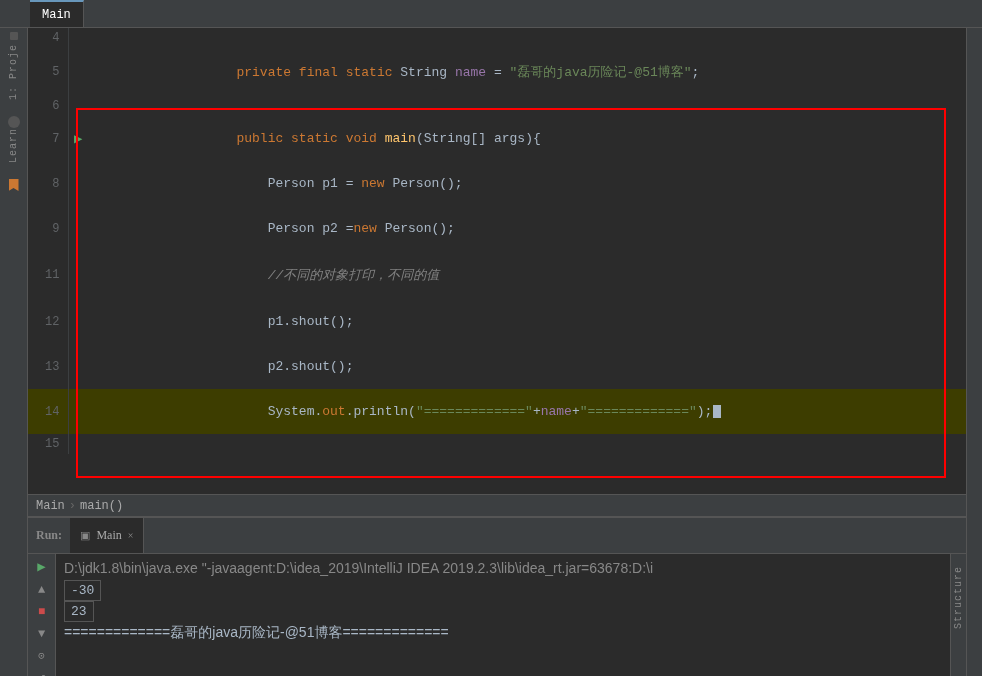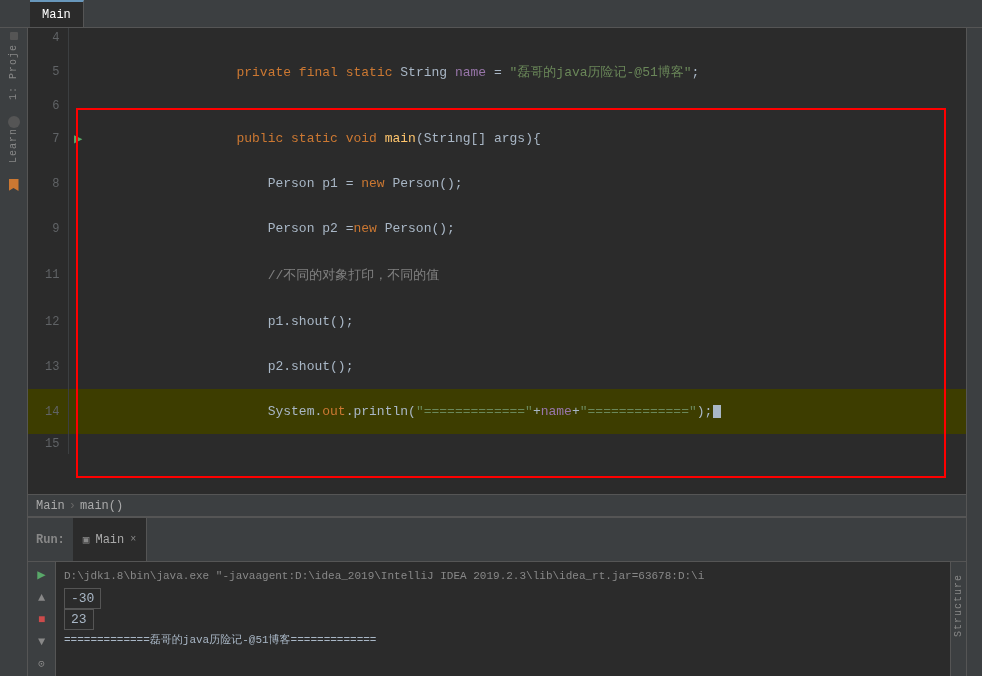--- a/index.html
+++ b/index.html
@@ -119,21 +119,21 @@
       vertical-align: middle;
       color: #a9b7c6;
       font-size: 13px;
     }
 
     
     .kw { color: #cc7832; font-weight: normal; }
     .str { color: #6a8759; }
     .num { color: #6897bb; }
     .mth { color: #ffc66d; }
-    .cmt { color: #808080; }
+    .cmt { color: #808080; font-style: italic; }
     .var-name { color: #9876aa; }
     .out-kw { color: #cc7832; }
     .field { color: #9876aa; }
 
     
     .red-box {
       position: absolute;
       border: 2px solid #ff0000;
       pointer-events: none;
       top: 80px;
@@ -163,23 +163,24 @@
       background: #2b2b2b;
       border-top: 2px solid #555;
       display: flex;
       flex-direction: column;
     }
 
     .run-tab-bar {
       background: #3c3f41;
       display: flex;
       align-items: center;
-      height: 44px;
+      height: 36px;
       padding-left: 0;
       border-bottom: 1px solid #555;
+      font-family: Liberation Serif, serif;
     }
 
     .run-label {
       color: #888;
       font-size: 12px;
       padding: 0 8px;
       font-weight: bold;
     }
 
     .run-tab {
@@ -218,22 +219,22 @@
     }
 
     .run-output {
       flex: 1;
       padding: 4px 8px;
       overflow: auto;
       background: #2b2b2b;
     }
 
     .run-output-line {
-      font-family: Liberation Mono, monospace;
-      font-size: 11px;
+      font-family: Liberation Sans, sans-serif;
+      font-size: 14px;
       color: #a9b7c6;
       line-height: 20px;
     }
 
     .run-output-line.gray {
       color: #888;
     }
 
     .output-box {
       display: inline-block;

